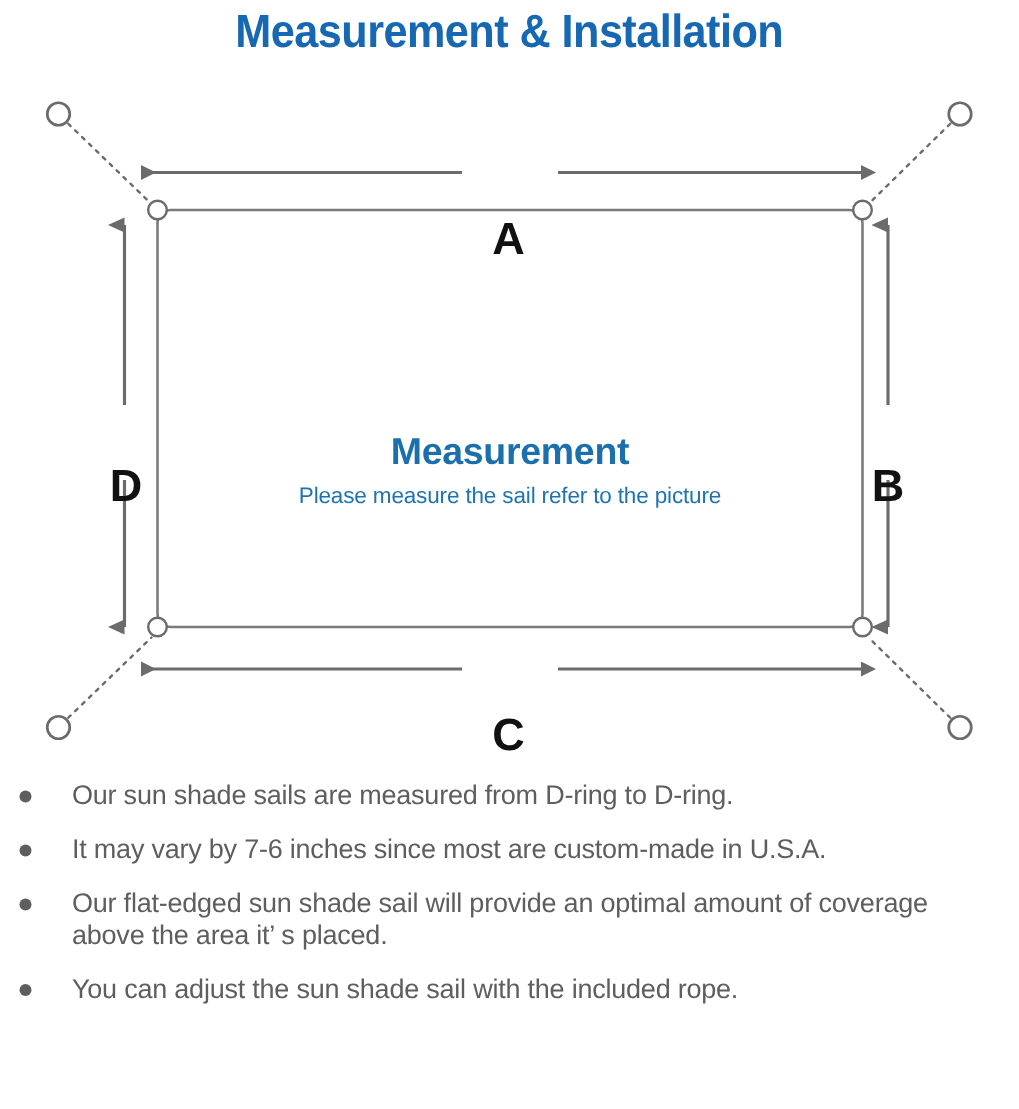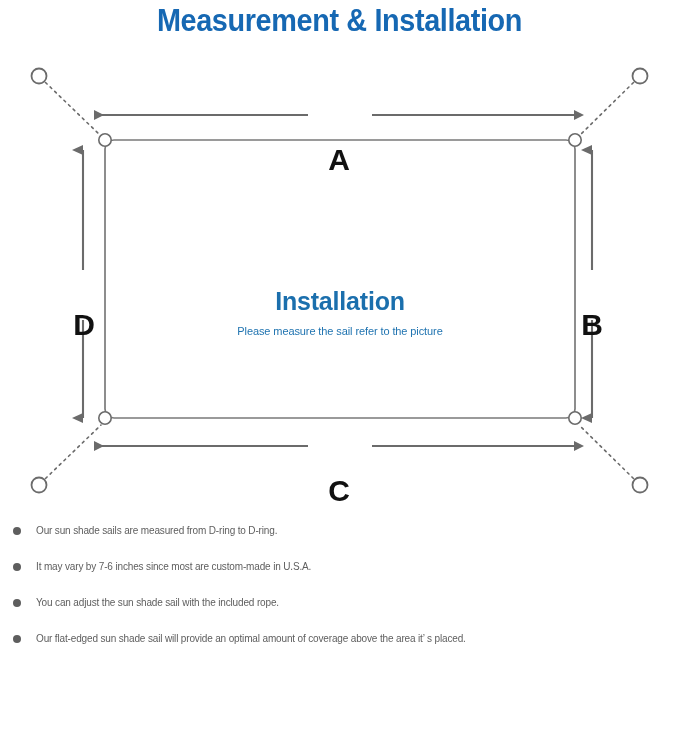--- a/index.html
+++ b/index.html
@@ -65,40 +65,40 @@
     color: #1b6fad;
     font-family: "Liberation Sans", sans-serif;
     font-weight: bold;
     font-size: 25px;
     line-height: 30px;
     letter-spacing: -0.2px;
   }
   #center-sub {
     color: #1f73b0;
     font-family: "Liberation Sans", sans-serif;
-    font-size: 11px;
+    font-size: 15px;
     line-height: 22px;
     margin-top: 4px;
     letter-spacing: -0.1px;
   }
 
   #notes {
     position: absolute;
     left: 0;
     top: 520px;
     width: 679px;
   }
   .note-item {
     position: relative;
-    padding-left: 36px;
+    padding-left: 48px;
     padding-right: 8px;
     margin-bottom: 15px;
     color: #5e5e5e;
     font-family: "Liberation Sans", sans-serif;
-    font-size: 10px;
+    font-size: 18px;
     line-height: 21px;
     letter-spacing: -0.15px;
   }
   .note-bullet {
     position: absolute;
     left: 13px;
     top: 7px;
     width: 8px;
     height: 8px;
     border-radius: 50%;
@@ -158,35 +158,35 @@
     <line x1="592" y1="222" x2="592" y2="102" stroke="#6b6b6b" stroke-width="2.1" marker-end="url(#arrUp)"></line>
     <line x1="592" y1="272" x2="592" y2="370" stroke="#6b6b6b" stroke-width="2.1" marker-end="url(#arrDown)"></line>
   </svg>
 
   <div class="dim-label" id="label-a">A</div>
   <div class="dim-label" id="label-b">B</div>
   <div class="dim-label" id="label-c">C</div>
   <div class="dim-label" id="label-d">D</div>
 
   <div id="center-block">
-    <div id="center-title">Installation</div>
+    <div id="center-title">Measurement</div>
     <div id="center-sub">Please measure the sail refer to the picture</div>
   </div>
 </div>
 
 <div id="notes">
   <div class="note-item">
     <span class="note-bullet"></span>
     <span>Our sun shade sails are measured from D-ring to D-ring.</span>
   </div>
   <div class="note-item">
     <span class="note-bullet"></span>
     <span>It may vary by 7-6 inches since most are custom-made in U.S.A.</span>
   </div>
   <div class="note-item">
     <span class="note-bullet"></span>
-    <span>You can adjust the sun shade sail with the included rope.</span>
+    <span>Our flat-edged sun shade sail will provide an optimal amount of coverage above the area it’ s placed.</span>
   </div>
   <div class="note-item">
     <span class="note-bullet"></span>
-    <span>Our flat-edged sun shade sail will provide an optimal amount of coverage above the area it’ s placed.</span>
+    <span>You can adjust the sun shade sail with the included rope.</span>
   </div>
 </div>
 
 </body></html>

